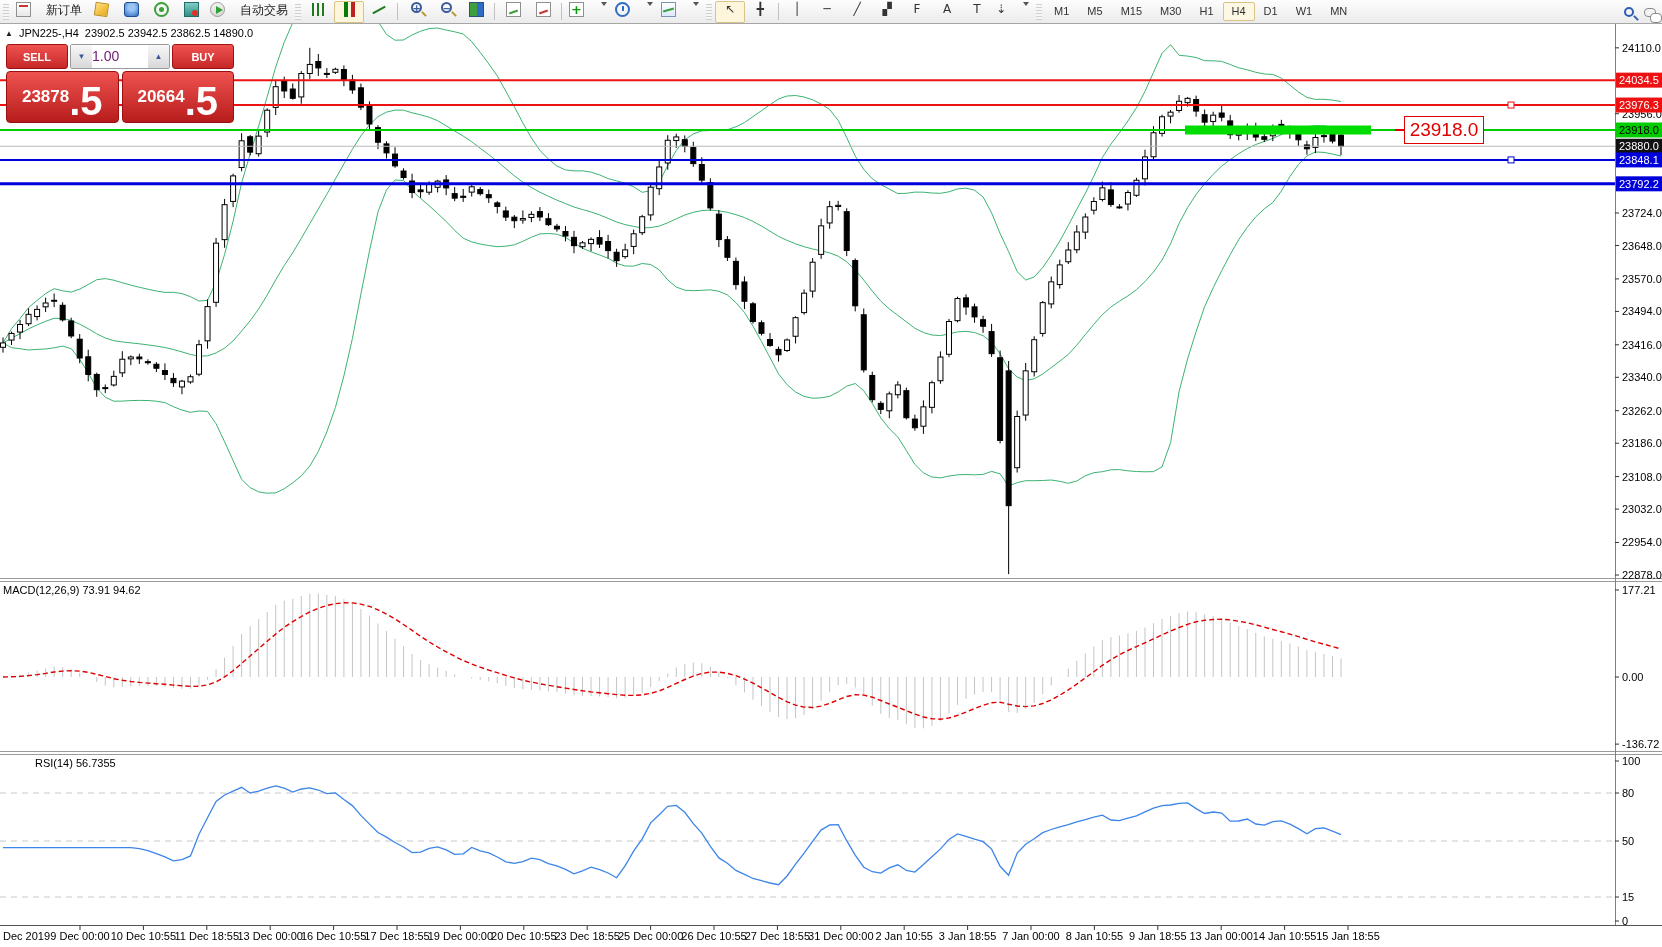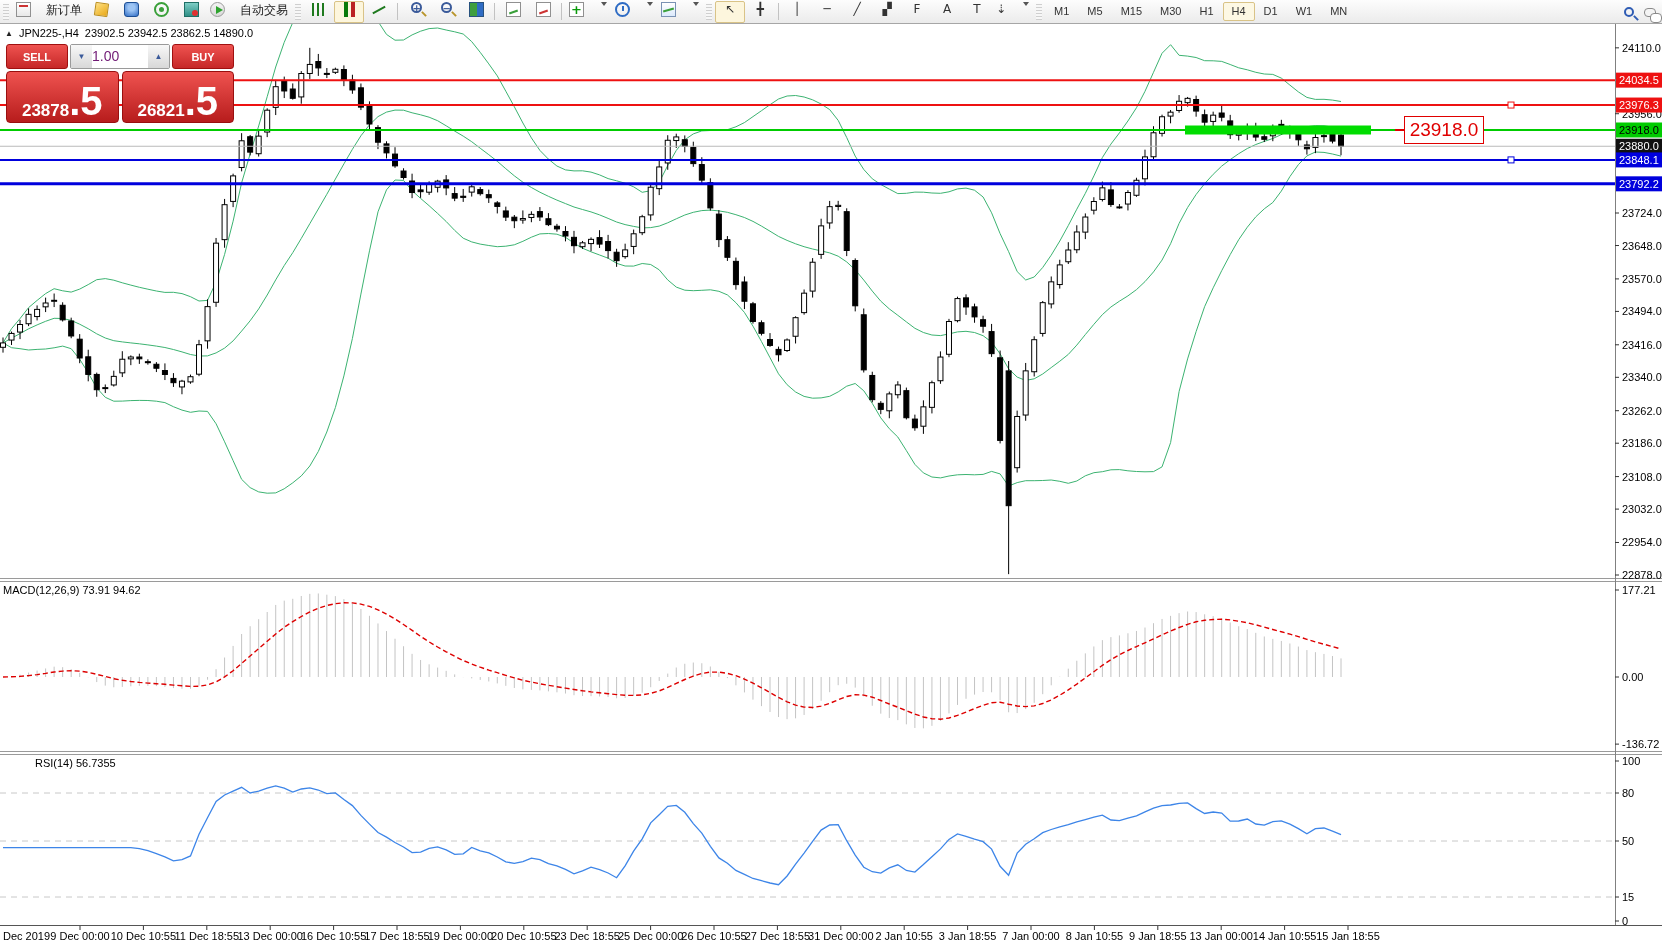--- a/index.html
+++ b/index.html
@@ -60,21 +60,21 @@
   .btn-sell,.btn-buy{flex:0 0 60px;background:linear-gradient(#ef5350,#c62828);color:#fff;
       font-size:11px;font-weight:bold;display:flex;align-items:center;justify-content:center;
       border:1px solid #a01010;border-radius:3px;}
   .vol-ctl{flex:1;display:flex;border:1px solid #9a9a9a;border-radius:2px;background:#fff;}
   .vol-btn{width:21px;background:linear-gradient(#f8f8f8,#d8d8d8);color:#3a5a9a;font-size:8px;
       display:flex;align-items:center;justify-content:center;}
   .vol-field{flex:1;text-align:left;font-size:14px;line-height:23px;padding-right:4px;color:#701a75;background:#fff;}
   .tp-row2{display:flex;gap:3px;margin-top:2px;}
   .price-tile{flex:1;height:49px;background:linear-gradient(#ef5350,#b71c1c);border:1px solid #990f0f;
       border-radius:4px;color:#fff;display:flex;align-items:flex-end;justify-content:center;padding-bottom:1px;}
-  .price-tile .int{font-size:17px;font-weight:bold;margin-bottom:0;}
+  .price-tile .int{font-size:17px;font-weight:bold;margin-bottom:14px;}
   .price-tile .frac{font-size:40px;font-weight:bold;line-height:40px;}
   .ind-label{position:absolute;font-size:11px;color:#000;}
   .price-callout{position:absolute;left:1404px;top:116px;width:78px;height:26px;border:1px solid #e00000;
       background:#fff;color:#e00000;font-size:19px;display:flex;align-items:center;justify-content:center;}
   .price-callout:before{content:'';position:absolute;left:-10px;top:12px;width:9px;height:2px;background:#e00000;}
   .cn-anno{position:absolute;left:1388px;top:177px;font-weight:bold;font-size:33px;letter-spacing:2px;
       color:#00ca00;text-shadow:2px 2px 0 #cfcfcf;font-family:"DejaVu Sans",sans-serif;}
   svg text{font-family:"Liberation Sans","DejaVu Sans",sans-serif;}
 </style>
 </head>
@@ -828,21 +828,21 @@
         <div class="vol-btn">▲</div>
       </div>
       <div class="btn-buy">BUY</div>
     </div>
     <div class="tp-row2">
       <div class="price-tile">
         <span class="int">23878</span>
           <span class="frac">.5</span>
       </div>
       <div class="price-tile">
-        <span class="int">26821</span>
+        <span class="int">20664</span>
           <span class="frac">.5</span>
       </div>
     </div>
   </div>
 
   <div class="ind-label" style="left:3px;top:584px;text-align:right;">MACD(12,26,9) 73.91 94.62</div>
   <div class="ind-label" style="left:3px;top:757px;padding-left:32px;">RSI(14) 56.7355</div>
 
   <div class="price-callout">23918.0</div>
 </div>

